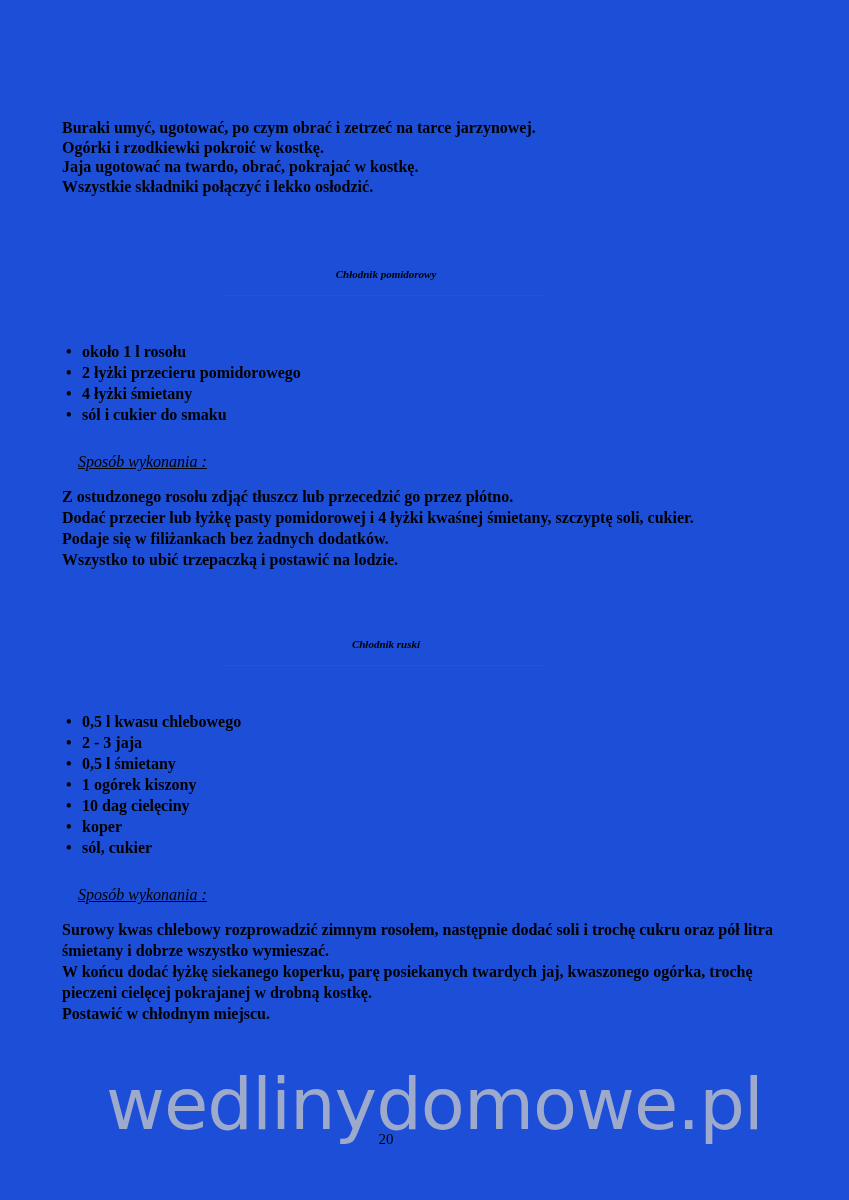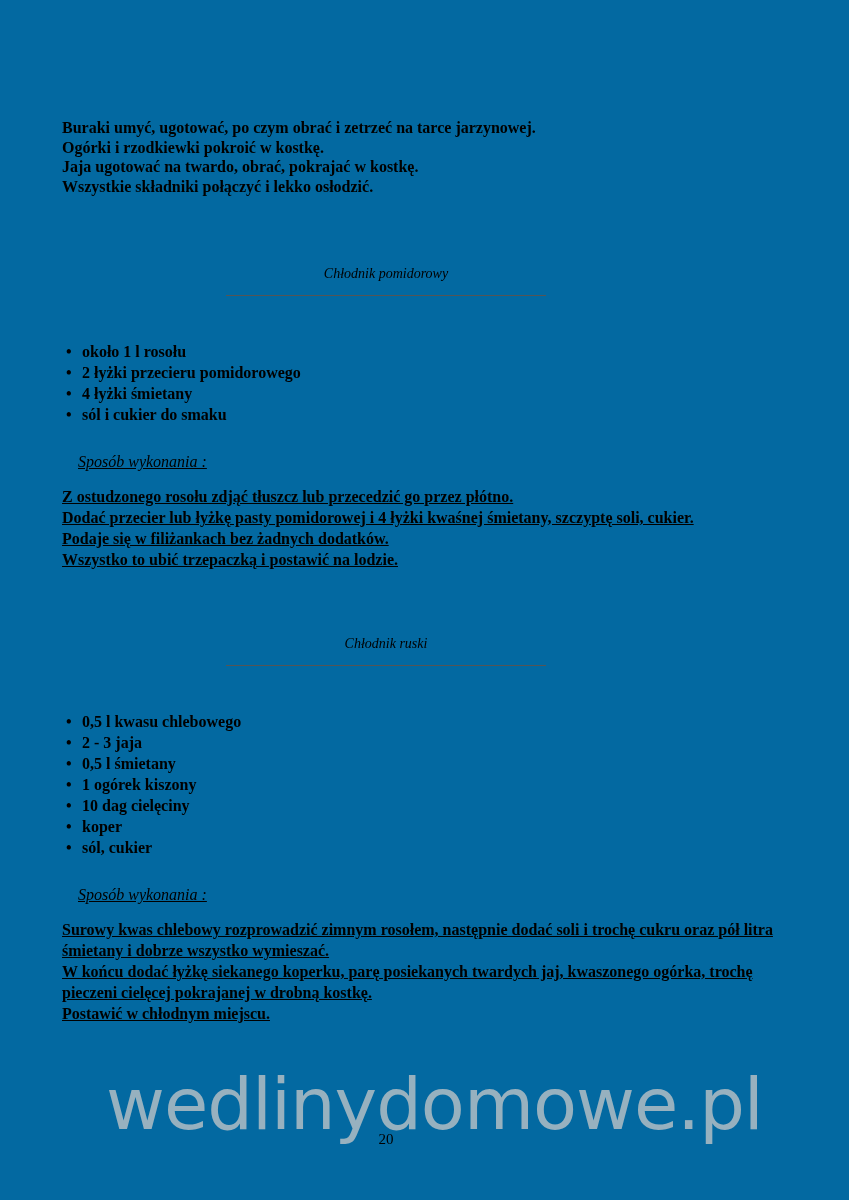--- a/index.html
+++ b/index.html
@@ -8,44 +8,44 @@
   body {
     width: 849px;
     height: 1200px;
     font-family: "Liberation Serif", serif;
     color: #000000;
   }
   .page {
     position: relative;
     width: 849px;
     height: 1200px;
-    background: #0369a1;
+    background: #1d4ed8;
     overflow: hidden;
   }
   .content {
     position: absolute;
     top: 118px;
     left: 62px;
     width: 725px;
   }
   .intro .line {
     font-weight: bold;
     font-size: 16px;
     line-height: 19.5px;
   }
   .title-wrap {
     width: 648px;
     text-align: center;
   }
   .title-wrap.first { margin-top: 68px; }
   .title-wrap.second { margin-top: 64px; }
   .recipe-title {
-    font-weight: normal;
+    font-weight: bold;
     font-style: italic;
-    font-size: 14px;
+    font-size: 11px;
     line-height: 20px;
   }
   .title-rule {
     width: 320px;
     height: 0;
     border-top: 1px solid #555555;
     margin: 11px auto 0 auto;
   }
   ul.ingredients {
     list-style: none;
@@ -72,21 +72,20 @@
     text-decoration: underline;
     display: inline-block;
   }
   .method {
     margin-top: 14px;
   }
   .method p {
     font-weight: bold;
     font-size: 16px;
     line-height: 21px;
-    text-decoration: underline;
   }
   .watermark {
     position: absolute;
     left: 106px;
     top: 1062px;
     font-family: "DejaVu Sans", sans-serif;
     font-size: 72px;
     font-weight: normal;
     color: #c9c9c9;
     opacity: 0.75;

